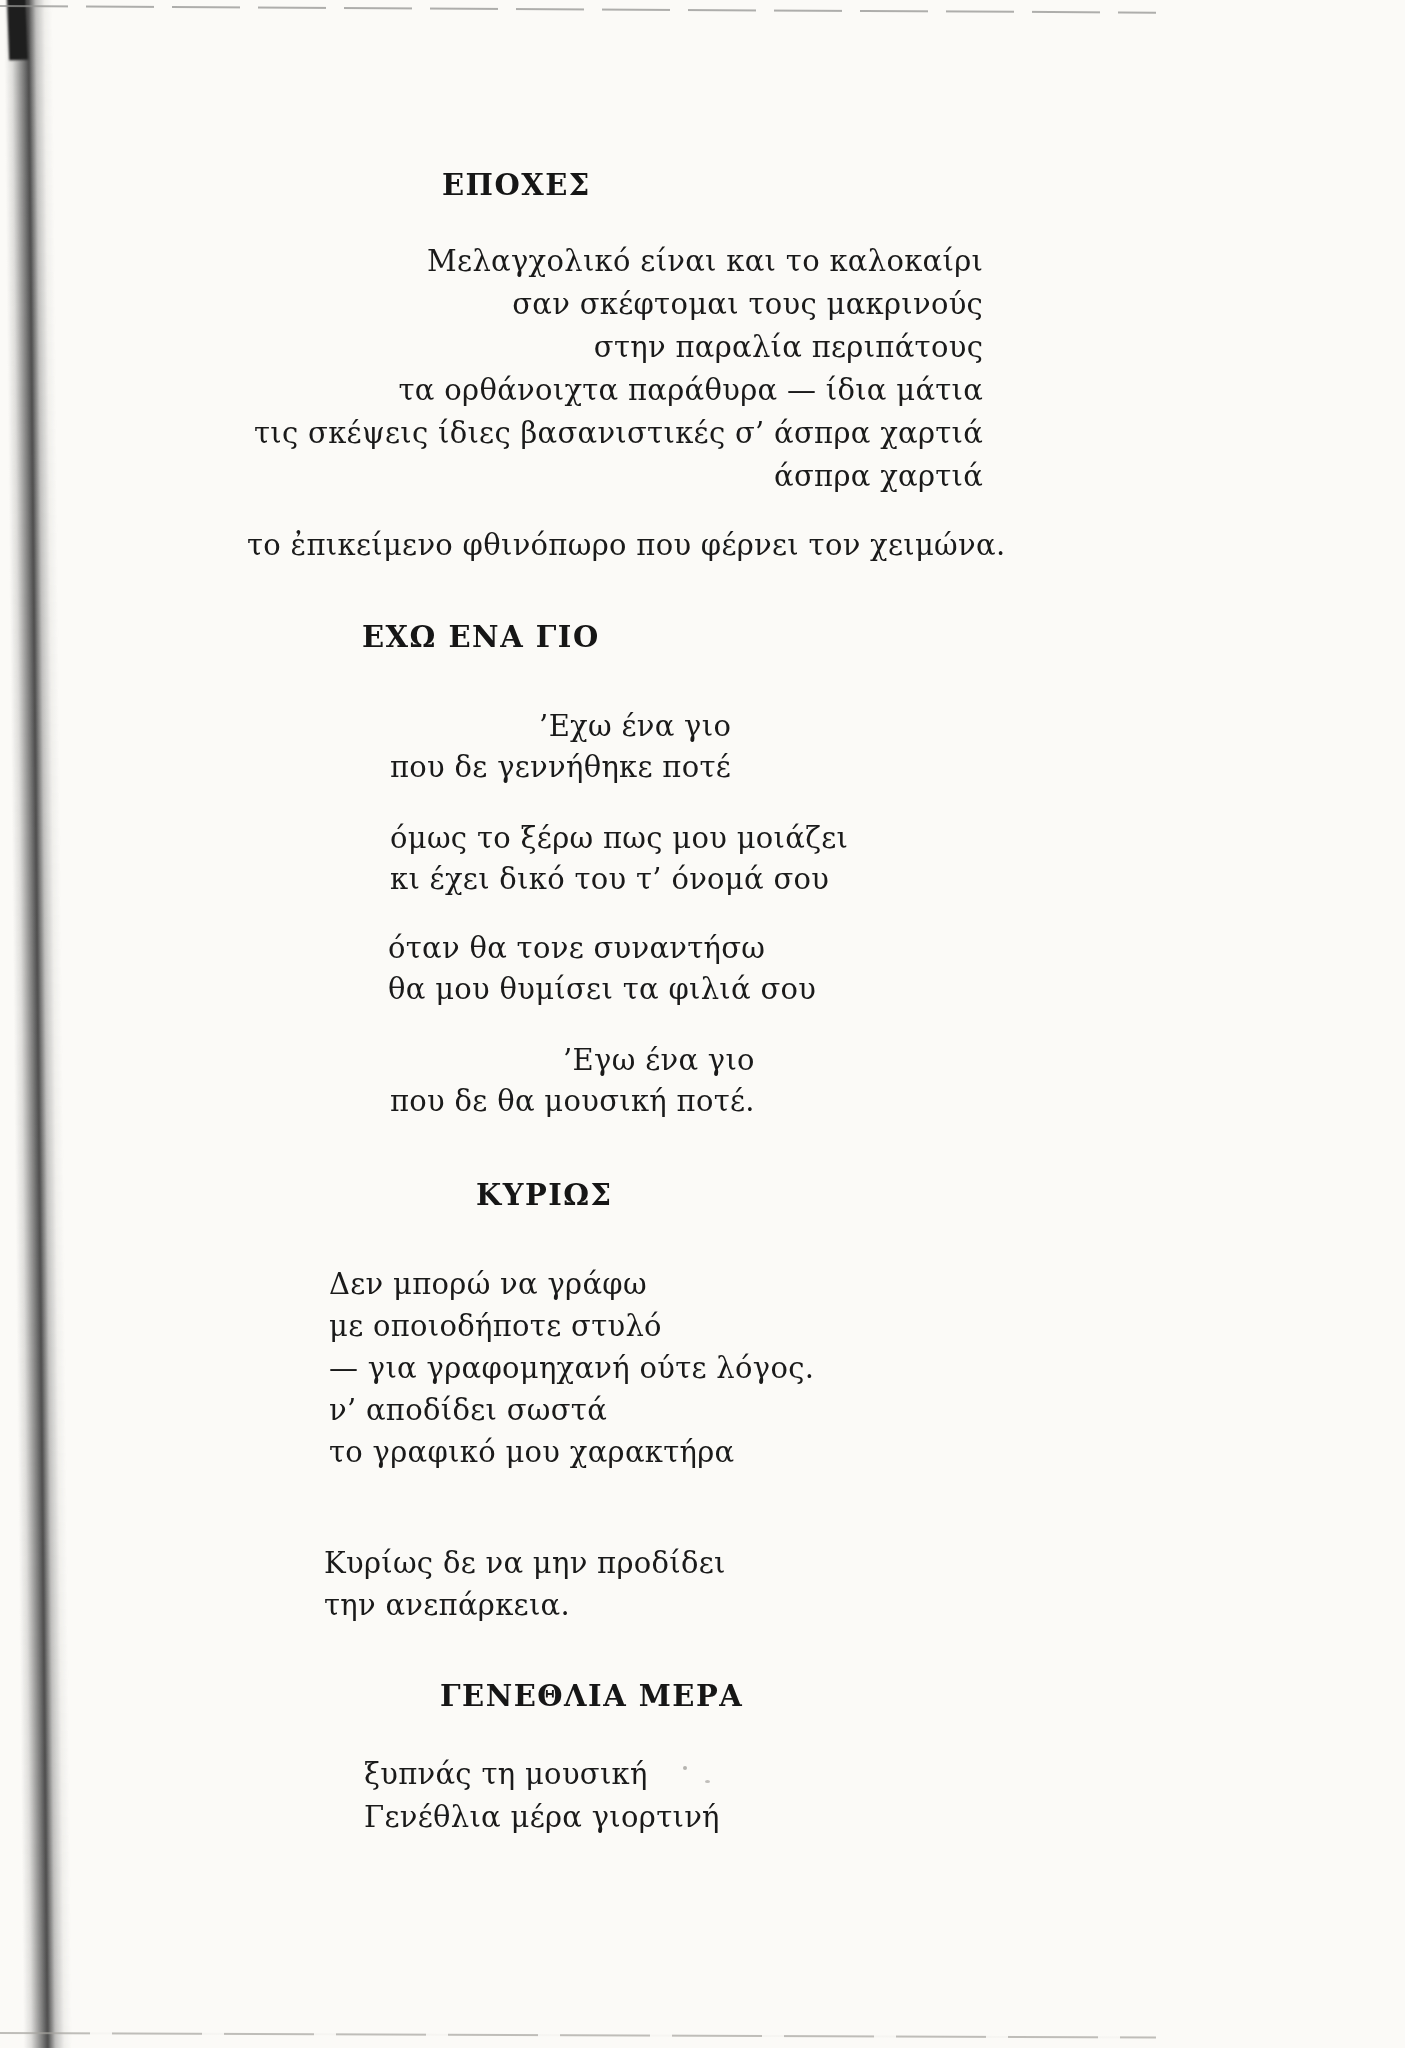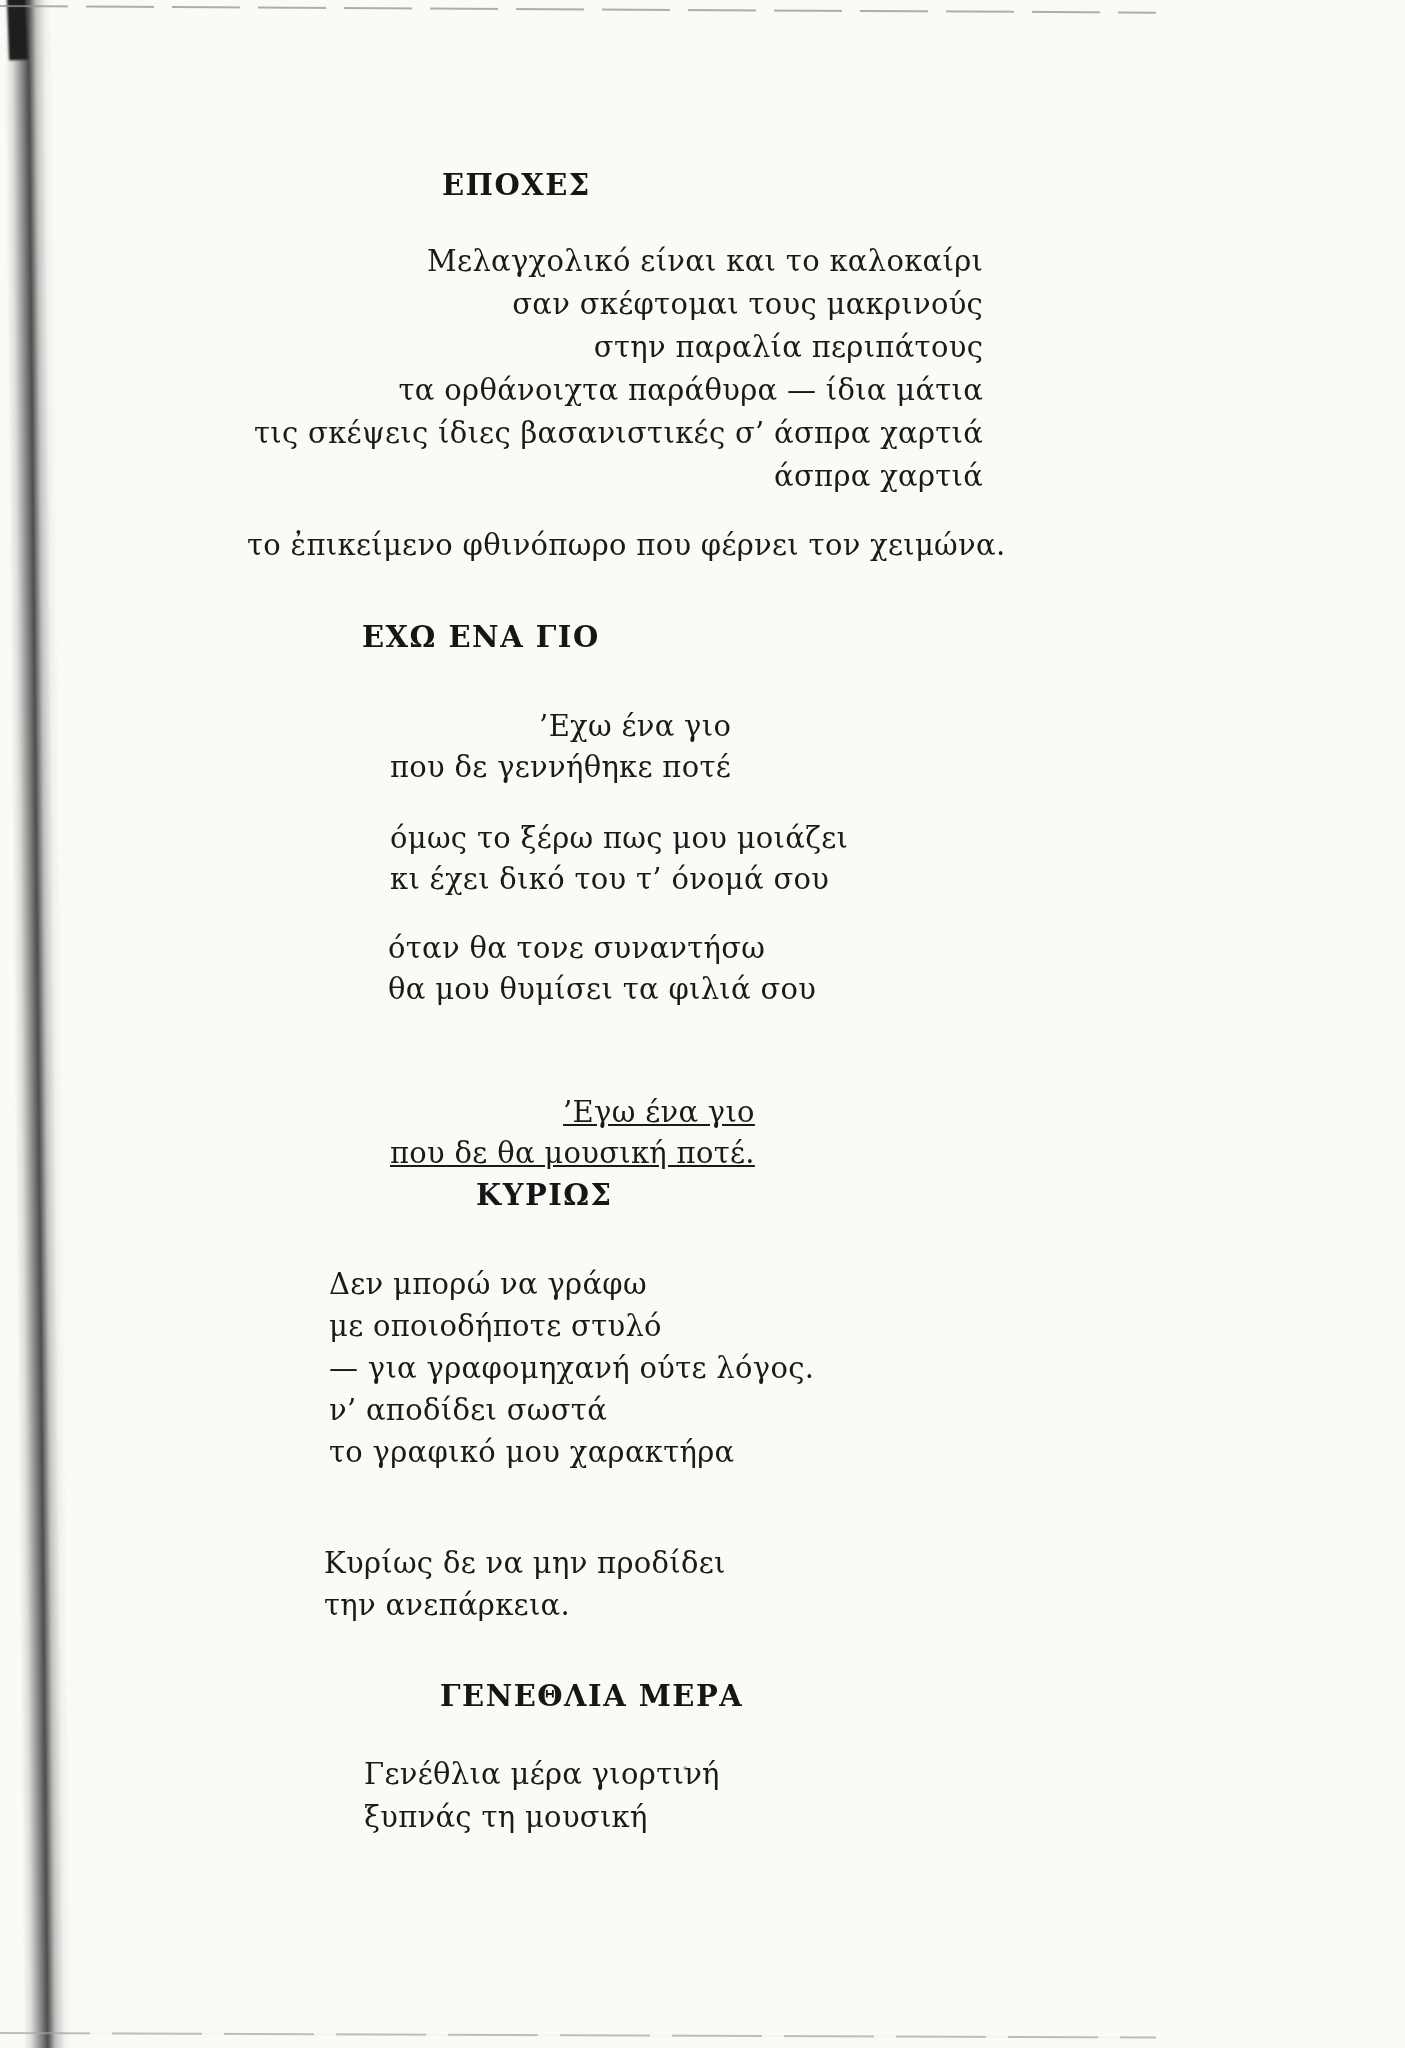--- a/index.html
+++ b/index.html
@@ -117,21 +117,21 @@
   .outdent { margin-left: -17px; text-align: right; }
 
   .t1 { left: 442px; top: 168px; }
   .st-1a { left: 254px; top: 240px; text-align: right; }
   .st-1b { left: 247px; top: 524px; }
 
   .t2 { left: 362px; top: 620px; }
   .st-2a { left: 390px; top: 706px; }
   .st-2b { left: 390px; top: 818px; }
   .st-2c { left: 388px; top: 928px; }
-  .st-2d { left: 390px; top: 1092px; text-decoration: underline; }
+  .st-2d { left: 390px; top: 1040px; }
 
   .t3 { left: 476px; top: 1178px; }
   .st-3a { left: 329px; top: 1263px; }
   .st-3b { left: 324px; top: 1542px; }
 
   .t4 { left: 440px; top: 1679px; }
   .st-4a { left: 364px; top: 1753px; }
 </style>
 </head>
 <body>
@@ -193,18 +193,18 @@
     </div>
     <div class="stanza st-3b lh42">
       <div class="line">Κυρίως δε να μην προδίδει</div>
       <div class="line">την ανεπάρκεια.</div>
     </div>
   </section>
 
   <section>
     <h2 class="title t4">ΓΕΝΕΘΛΙΑ ΜΕΡΑ</h2>
     <div class="stanza st-4a lh43">
+      <div class="line">ξυπνάς τη μουσική</div>
       <div class="line">Γενέθλια μέρα γιορτινή</div>
-      <div class="line">ξυπνάς τη μουσική</div>
     </div>
   </section>
 
 </div>
 
 </body></html>

